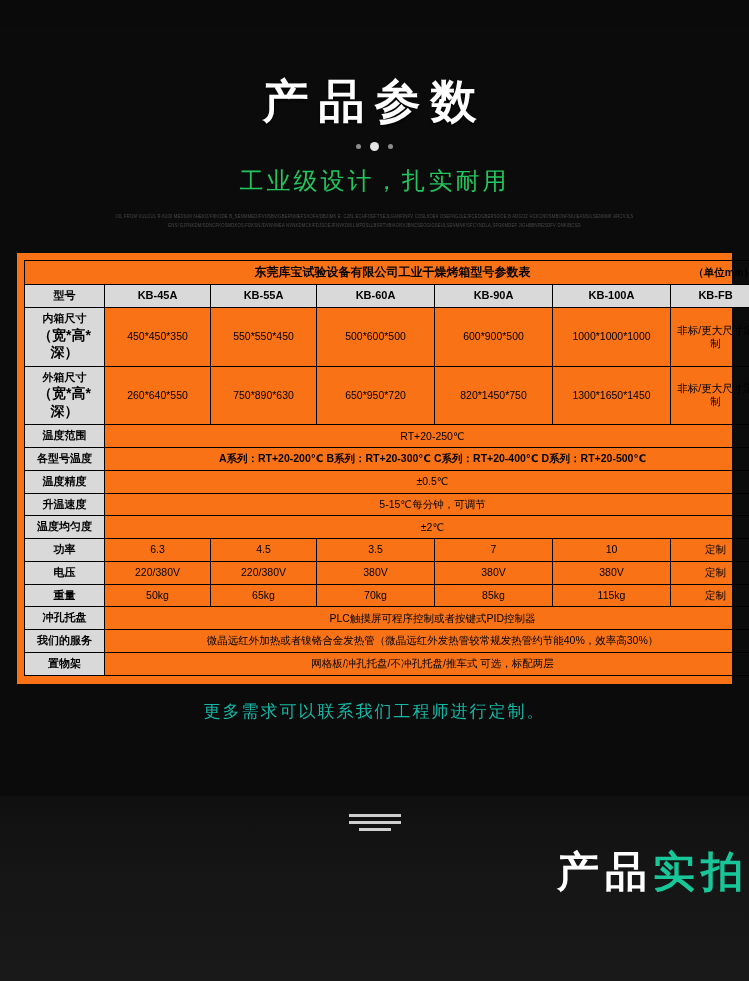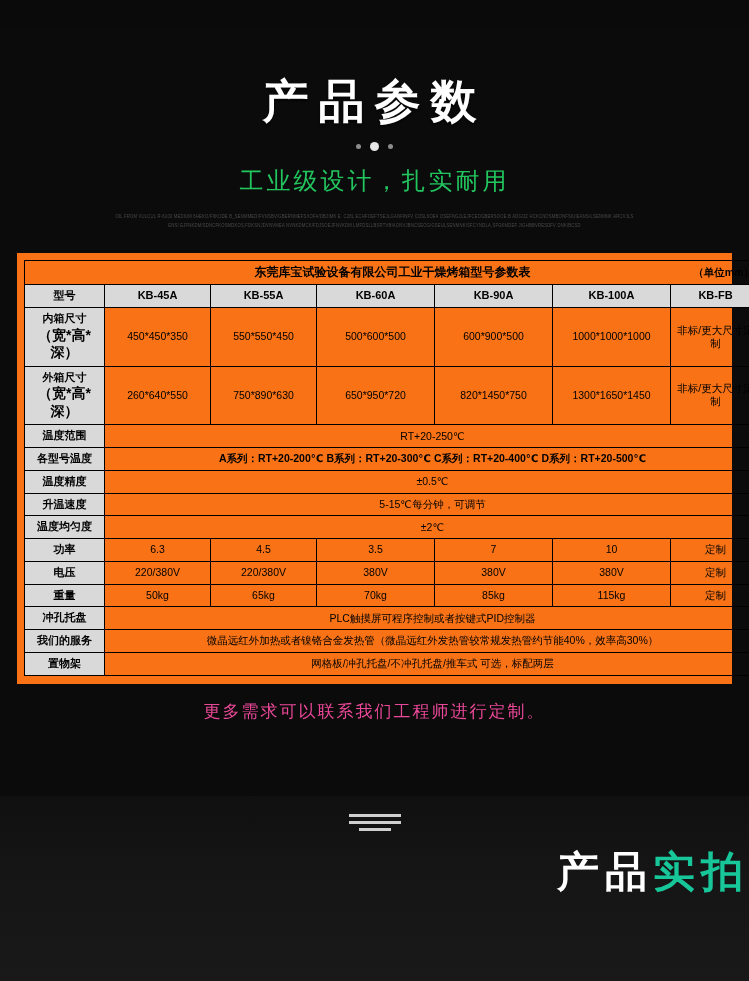--- a/index.html
+++ b/index.html
@@ -80,21 +80,21 @@
     width:78px;
   }
   td.rowlabel .sub{display:block;font-size:14px;font-weight:bold;margin-top:1px;}
   td.colhdr{background:#d9d9d9;font-weight:bold;font-size:11px;}
   td.bold{font-weight:bold;}
 
   
   .note{
     margin-top:16px;
     text-align:center;
-    color:#ec4899;
+    color:#14b8a6;
     font-size:17px;
     letter-spacing:2px;
   }
 
   
   .hero2{
     position:absolute;
     left:0;right:0;
     bottom:0;
     height:211px;

